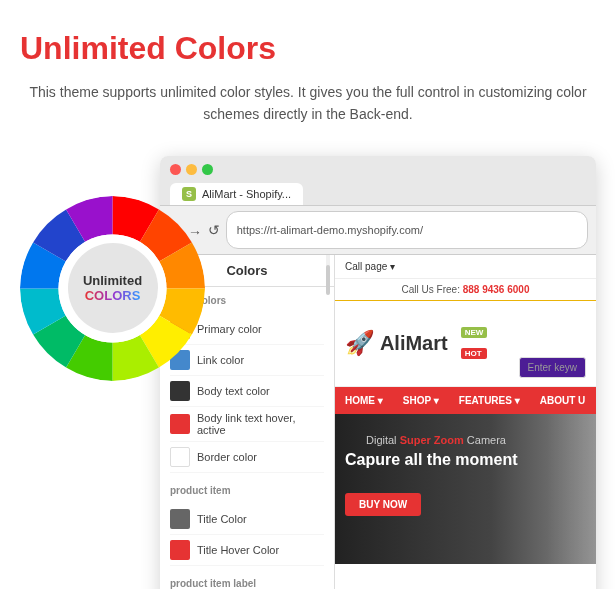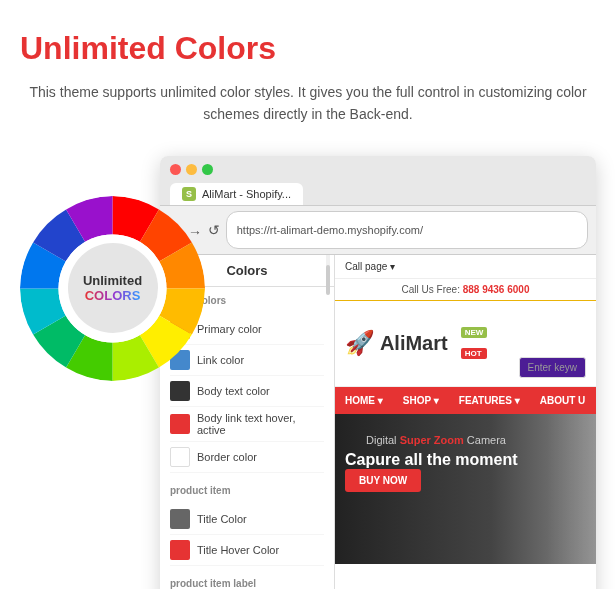--- a/index.html
+++ b/index.html
@@ -372,21 +372,21 @@
 
     .hero-subtitle .highlight {
       color: #e63333;
       font-weight: bold;
     }
 
     .hero-title {
       font-size: 16px;
       font-weight: bold;
       color: #fff;
-      margin-bottom: 0;
+      margin-bottom: 24px;
     }
 
     .buy-btn {
       background: #e63333;
       color: #fff;
       border: none;
       padding: 6px 14px;
       border-radius: 3px;
       font-size: 10px;
       font-weight: bold;

